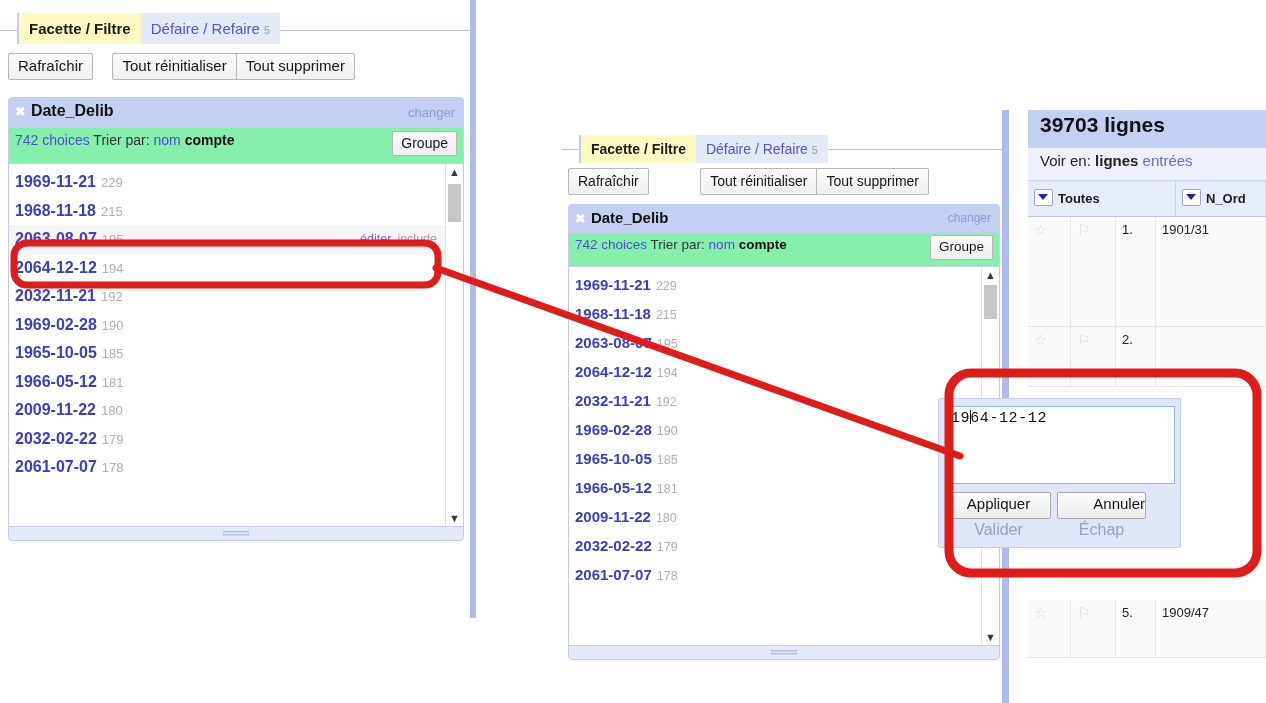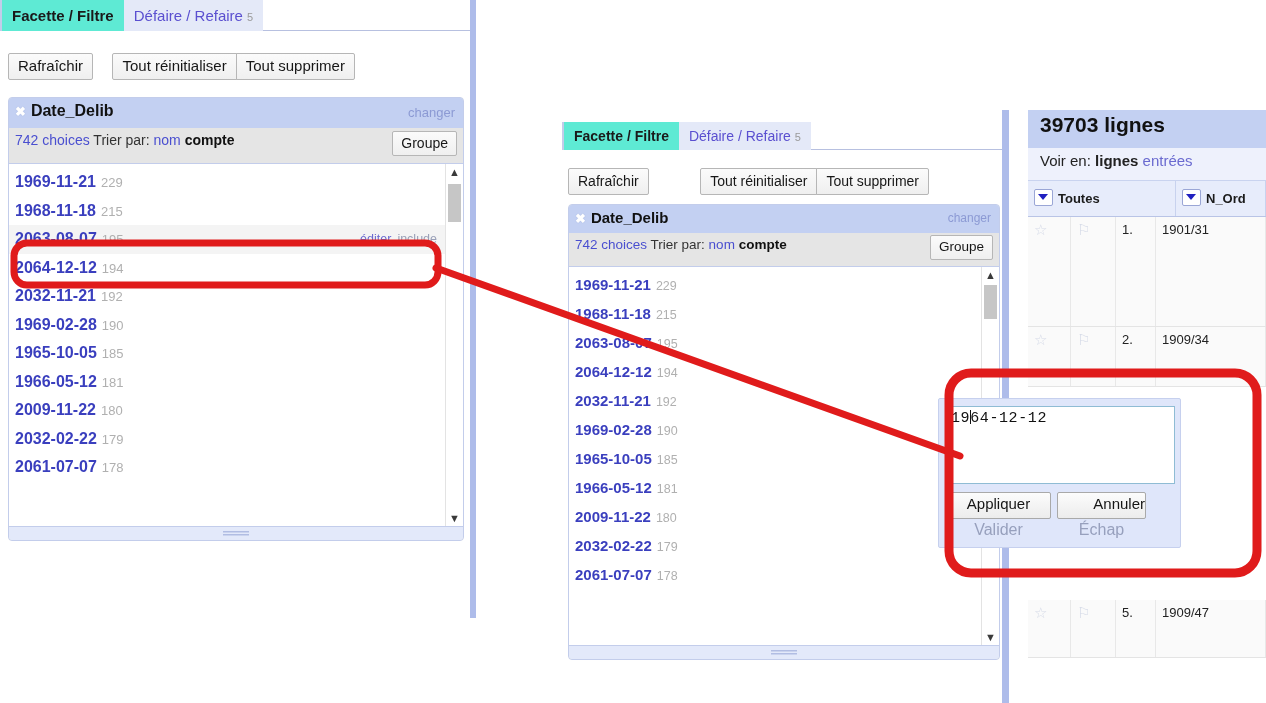--- a/index.html
+++ b/index.html
@@ -17,25 +17,26 @@
     box-sizing:border-box;
   }
   .tab{
     display:inline-block;
     padding:3px 10px 4px 10px;
     font-size:15px;
     box-sizing:border-box;
     vertical-align:bottom;
   }
   .tab.active{
-    color:#1a1a1a;font-weight:bold;background:#5eead4;
+    color:#1a1a1a;font-weight:bold;background:#fef9c3;
     border-left:2px solid #c3ccea;
+    margin-left:17px;
   }
   .tab.inactive{
-    color:#5a4fd0;background:#e4e9f8;
+    color:#5a4fd0;background:#e4e9f8;margin-top:13px;
   }
   .tab .cnt{color:#9a9a9a;font-size:11px;font-weight:normal;}
 
   .btnrow{position:absolute;}
   .btn{
     display:inline-block;
     background:linear-gradient(#fbfbfb,#efefef);
     border:1px solid #b6b6b6;
     border-radius:2px;
     color:#171717;
@@ -45,21 +46,21 @@
     line-height:18px;
   }
   .btngrp{display:inline-block;white-space:nowrap;}
   .btngrp .btn{border-radius:0;margin-left:-1px;}
   .btngrp .btn:first-child{border-radius:2px 0 0 2px;margin-left:0;}
   .btngrp .btn:last-child{border-radius:0 2px 2px 0;}
 
   
   .facet{
     position:absolute;
-    background:#e5e5e5;
+    background:#86efac;
     border:1px solid #c3cdeb;
     border-radius:4px;
     box-sizing:border-box;
   }
   .facet-title{
     background:#c3d0f2;
     color:#111;
     font-weight:bold;
     font-size:16px;
     padding:4px 8px 5px 6px;
@@ -355,21 +356,20 @@
     <div class="trow" style="left: 1028px; top: 217px; width: 238px; height: 110px; right: auto;">
       <div class="tcell" style="left: 0px; width: 43px;"><span class="star">☆</span></div>
       <div class="tcell" style="left: 43px; width: 45px;"><span class="flag">⚐</span></div>
       <div class="tcell" style="left: 88px; width: 40px;">1.</div>
       <div class="tcell" style="left: 128px; width: 110px;">1901/31</div>
     </div>
     <div class="trow" style="left: 1028px; top: 327px; width: 238px; height: 60px; right: auto;">
       <div class="tcell" style="left: 0px; width: 43px;"><span class="star">☆</span></div>
       <div class="tcell" style="left: 43px; width: 45px;"><span class="flag">⚐</span></div>
       <div class="tcell" style="left: 88px; width: 40px;">2.</div>
-      <div class="tcell" style="left: 128px; width: 110px;">1909/34</div>
     </div>
     <div class="trow" style="left: 1028px; top: 600px; width: 238px; height: 58px; right: auto;">
       <div class="tcell" style="left: 0px; width: 43px;"><span class="star">☆</span></div>
       <div class="tcell" style="left: 43px; width: 45px;"><span class="flag">⚐</span></div>
       <div class="tcell" style="left: 88px; width: 40px;">5.</div>
       <div class="tcell" style="left: 128px; width: 110px;">1909/47</div>
     </div>
   </div>
 
 <div class="editpop" style="left:938px;top:398px;width:243px;height:150px;">

